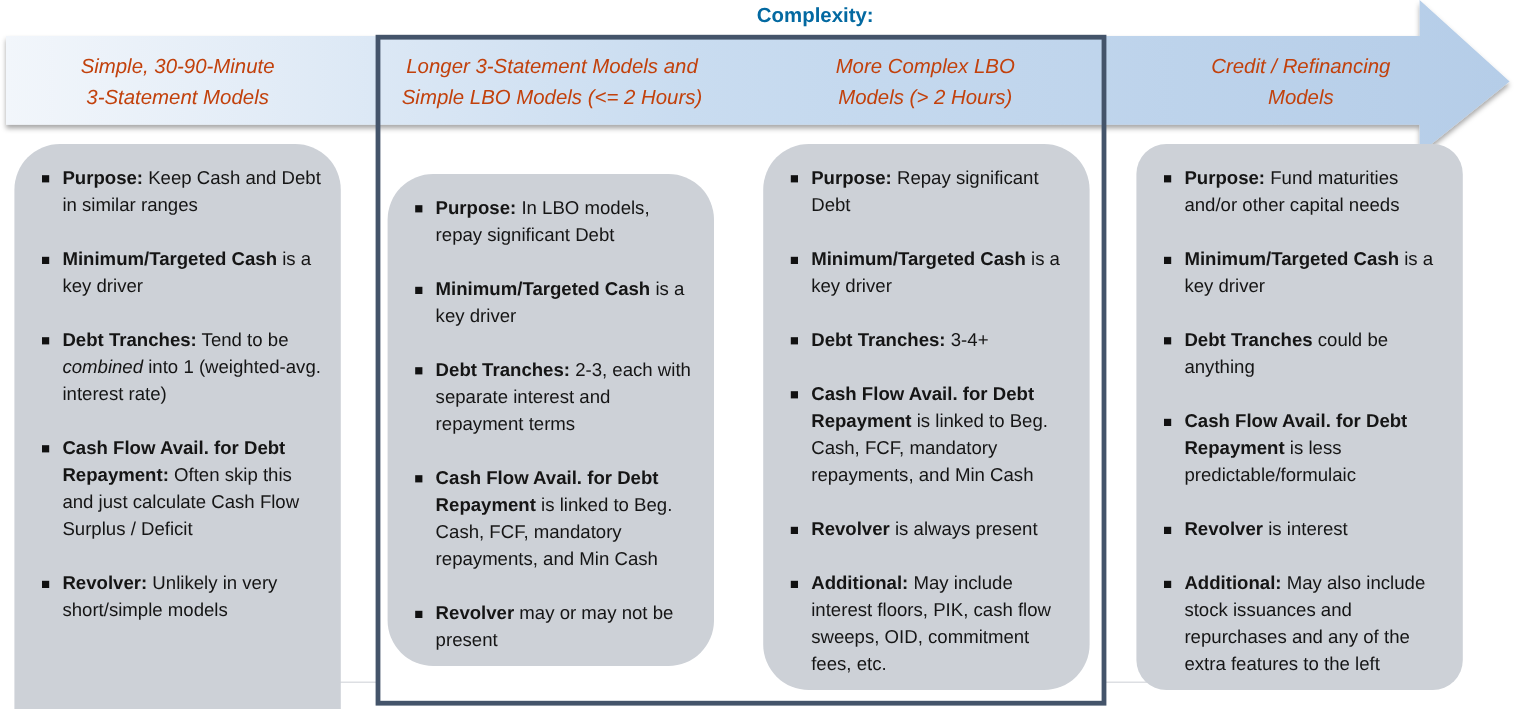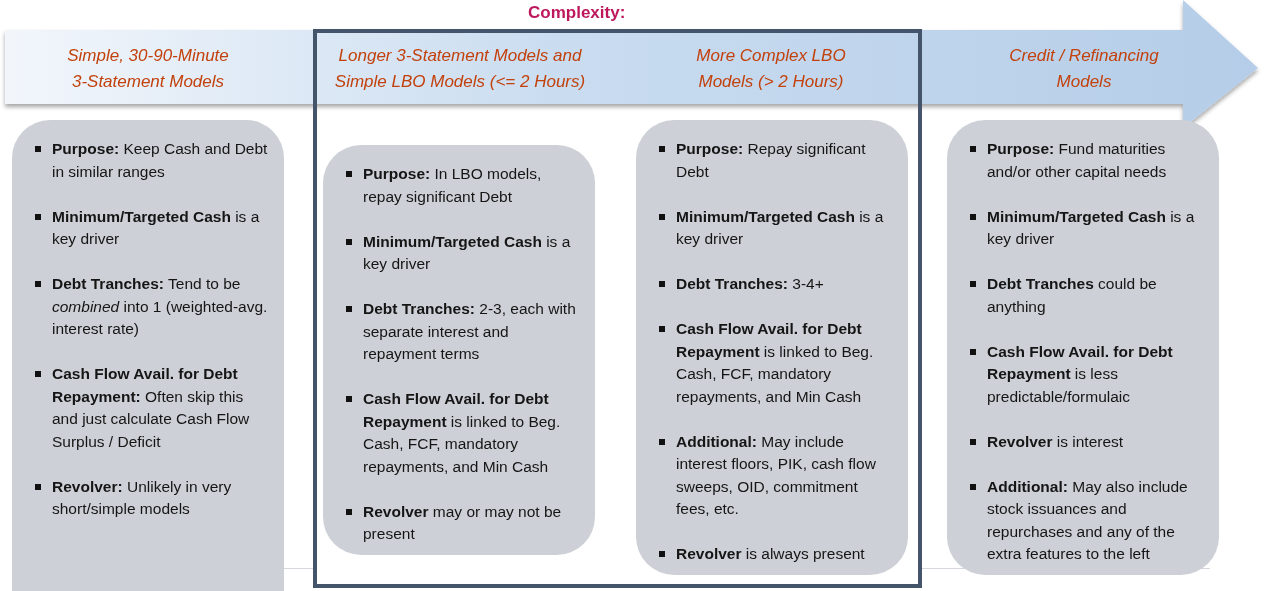--- a/index.html
+++ b/index.html
@@ -1,21 +1,21 @@
 <!DOCTYPE html>
 <html><head>
 <meta charset="utf-8">
 <style>
   * { box-sizing: border-box; margin: 0; padding: 0; }
   html, body { width: 1265px; height: 591px; background: #ffffff; overflow: hidden; }
   body { position: relative; font-family: "Liberation Sans", "DejaVu Sans", sans-serif; color: #111111; }
 
   .title {
-    position: absolute; left: 528px; top: 3px; width: 200px; text-align: left;
-    font-weight: bold; font-size: 17px; color: #be185d;
+    position: absolute; left: 528px; top: 3px; width: 200px; text-align: right;
+    font-weight: bold; font-size: 17px; color: #0369a1;
   }
 
   .arrow { position: absolute; left: 0; top: 0; width: 1265px; height: 135px; }
 
   .header-label {
     position: absolute; top: 43px; text-align: center;
     font-size: 17px; line-height: 26px; color: #c2410c; font-style: italic;
   }
 
   .frame {
@@ -103,26 +103,26 @@
     <li><b>Revolver</b><span> may or may not be present</span></li>
   </ul>
 </div>
 
 <div class="card" style="left:636px; height:455px;">
   <ul>
     <li><b>Purpose:</b><span> Repay significant Debt</span></li>
     <li><b>Minimum/Targeted Cash</b><span> is a key driver</span></li>
     <li><b>Debt Tranches:</b><span> 3-4+</span></li>
     <li><b>Cash Flow Avail. for Debt Repayment</b><span> is linked to Beg. Cash, FCF, mandatory repayments, and Min Cash</span></li>
+    <li><b>Revolver</b><span> is always present</span></li>
     <li><b>Additional:</b><span> May include interest floors, PIK, cash flow sweeps, OID, commitment fees, etc.</span></li>
-    <li><b>Revolver</b><span> is always present</span></li>
   </ul>
 </div>
 
-<div class="card" style="left:947px; height:455px;">
+<div class="card" style="left:947px; height:455px;border-radius:25px;">
   <ul>
     <li><b>Purpose:</b><span> Fund maturities and/or other capital needs</span></li>
     <li><b>Minimum/Targeted Cash</b><span> is a key driver</span></li>
     <li><b>Debt Tranches</b><span> could be anything</span></li>
     <li><b>Cash Flow Avail. for Debt Repayment</b><span> is less predictable/formulaic</span></li>
     <li><b>Revolver</b><span> is interest</span></li>
     <li><b>Additional:</b><span> May also include stock issuances and repurchases and any of the extra features to the left</span></li>
   </ul>
 </div>
 

